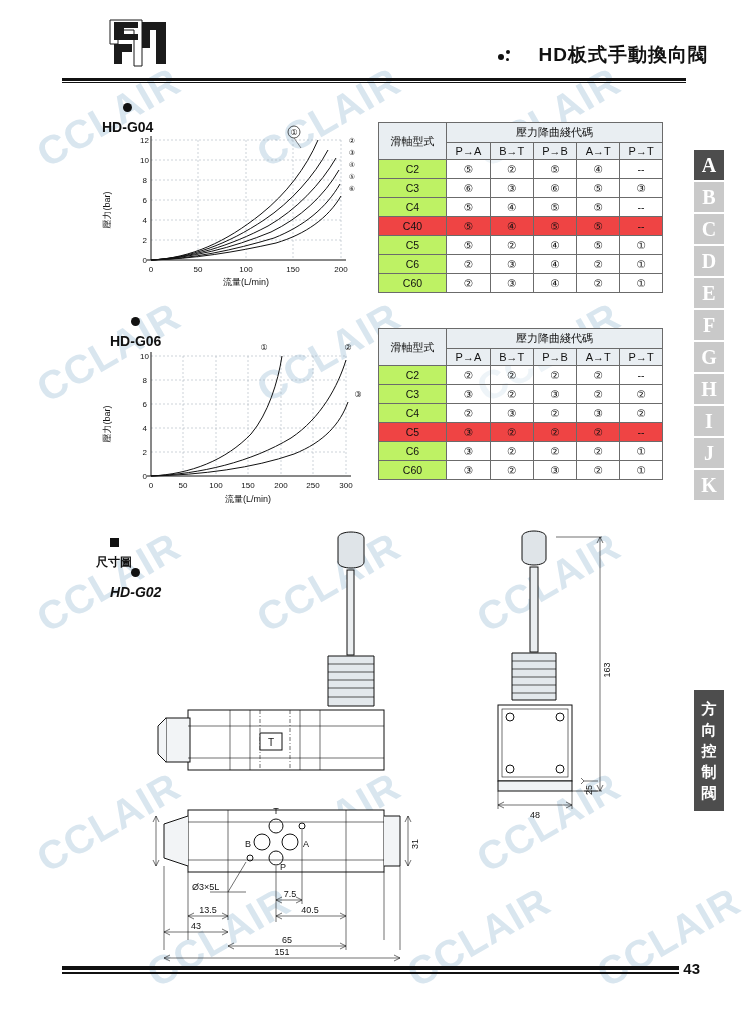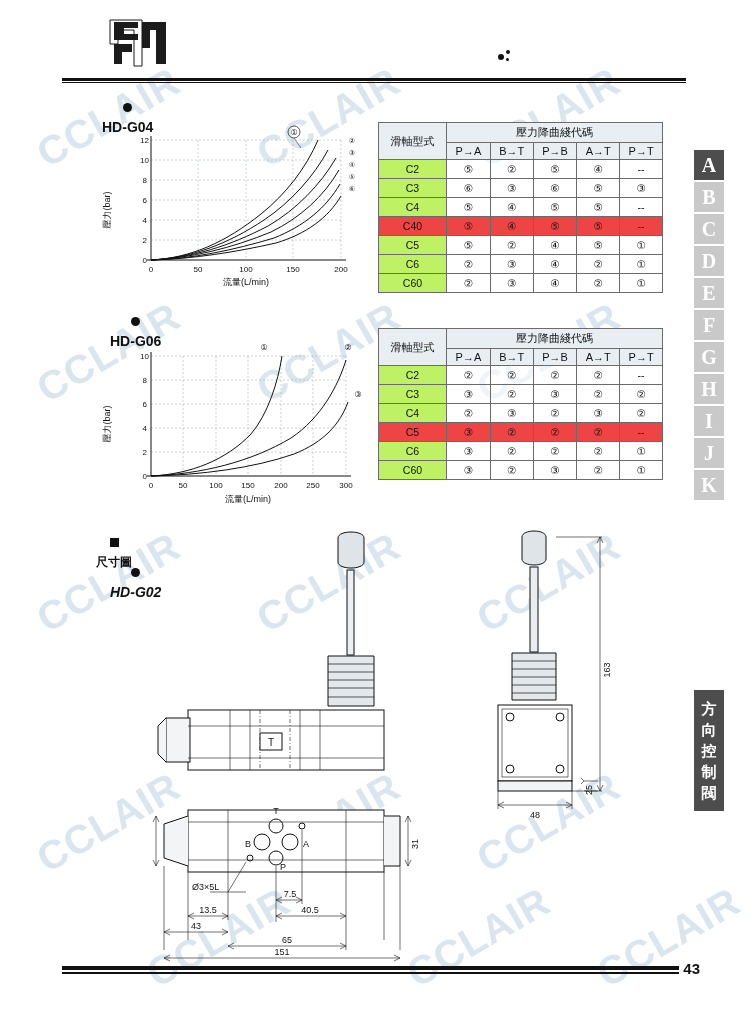--- a/index.html
+++ b/index.html
@@ -128,20 +128,21 @@
     <path d="M6,4 L30,4 L30,10 L16,10 L16,16 L30,16 L30,22 L6,22 Z" fill="#1b1b1b"></path>
     <path d="M34,4 L58,4 L58,46 L48,46 L48,12 L42,12 L42,30 L34,30 Z" fill="#1b1b1b"></path>
     <path d="M6,26 L24,26 L24,34 L14,34 L14,46 L6,46 Z" fill="#1b1b1b"></path>
     <path d="M2,2 L34,2 L34,48 L26,48 L26,12 L10,12 L10,26 L2,26 Z" fill="none" stroke="#1b1b1b" stroke-width="1"></path>
   </svg>
   <div class="header-dots">
     <span class="d1"></span>
       <span class="d2"></span>
       <span class="d3"></span>
   </div>
+  <div class="header-title">HD板式手動換向閥</div>
   <div class="header-rule"></div>
 </div>
 
 <div class="side-index" id="side-index">
     <div class="side-letter active">A</div>
     <div class="side-letter">B</div>
     <div class="side-letter">C</div>
     <div class="side-letter">D</div>
     <div class="side-letter">E</div>
     <div class="side-letter">F</div>

